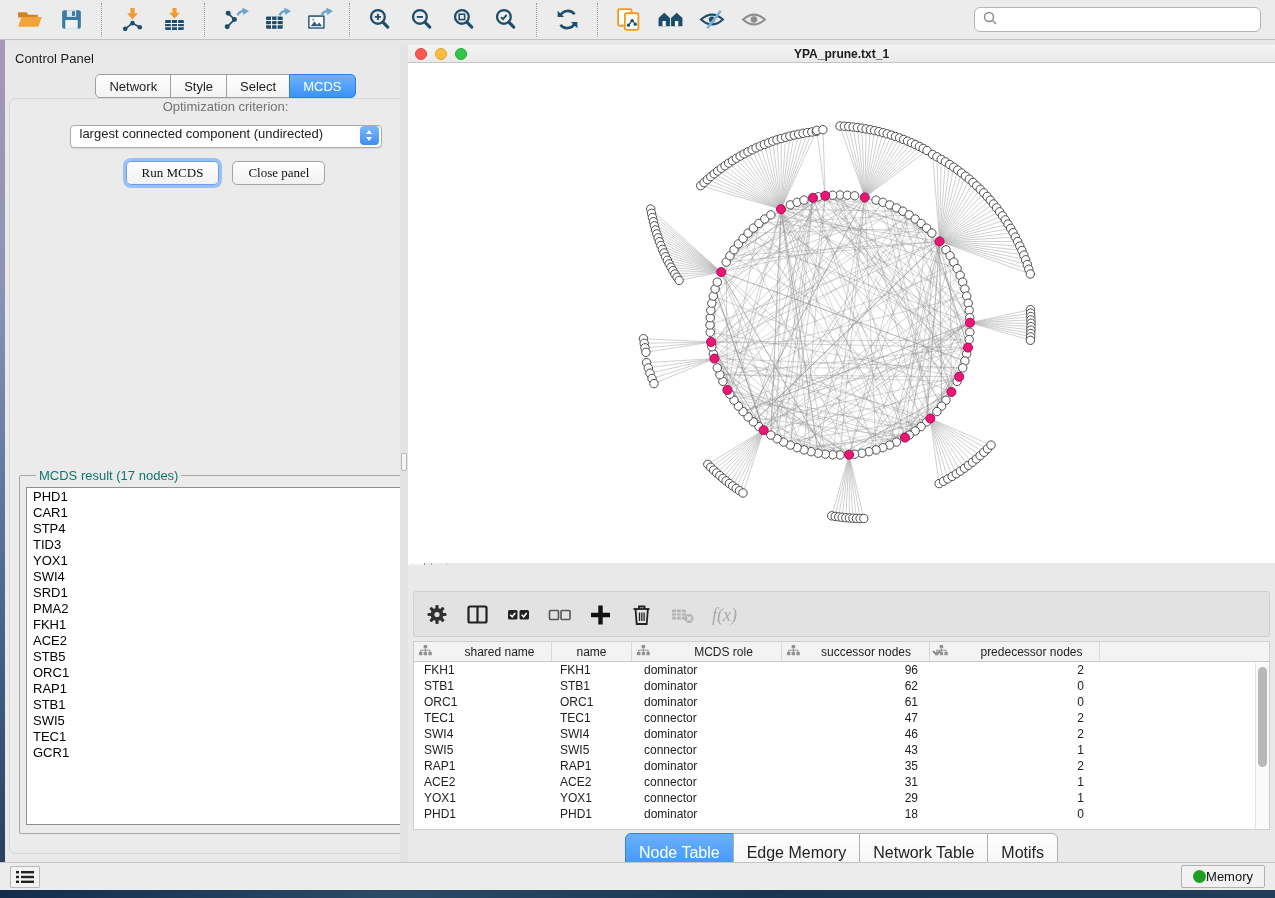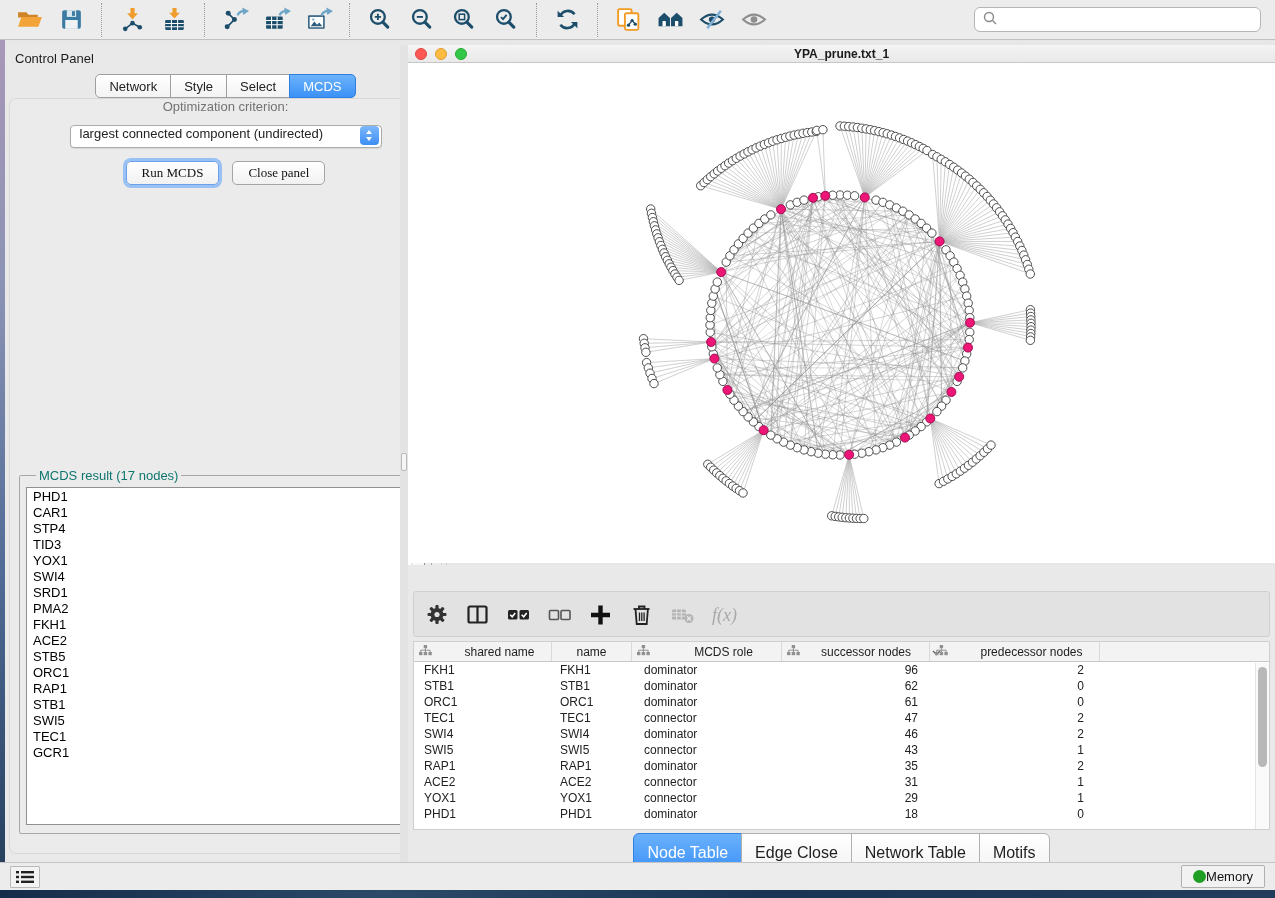--- a/index.html
+++ b/index.html
@@ -1219,21 +1219,21 @@
             <div class="tcell">18</div>
             <div class="tcell">0</div>
           </div>
         </div>
       <div class="tp-scrollbar">
           <div class="thumb"></div>
         </div>
     </div>
     <div class="tp-tabs" id="tp-tabs">
         <div class="seg-tab sel">Node Table</div>
-        <div class="seg-tab">Edge Close</div>
+        <div class="seg-tab">Edge Memory</div>
         <div class="seg-tab">Network Table</div>
         <div class="seg-tab">Motifs</div>
       </div>
   </div>
 
   <div class="status-bar">
     <button class="list-btn">
         <svg width="18" height="14">
           <g fill="#222">
             <rect x="0" y="1" width="3" height="2.4"></rect>

